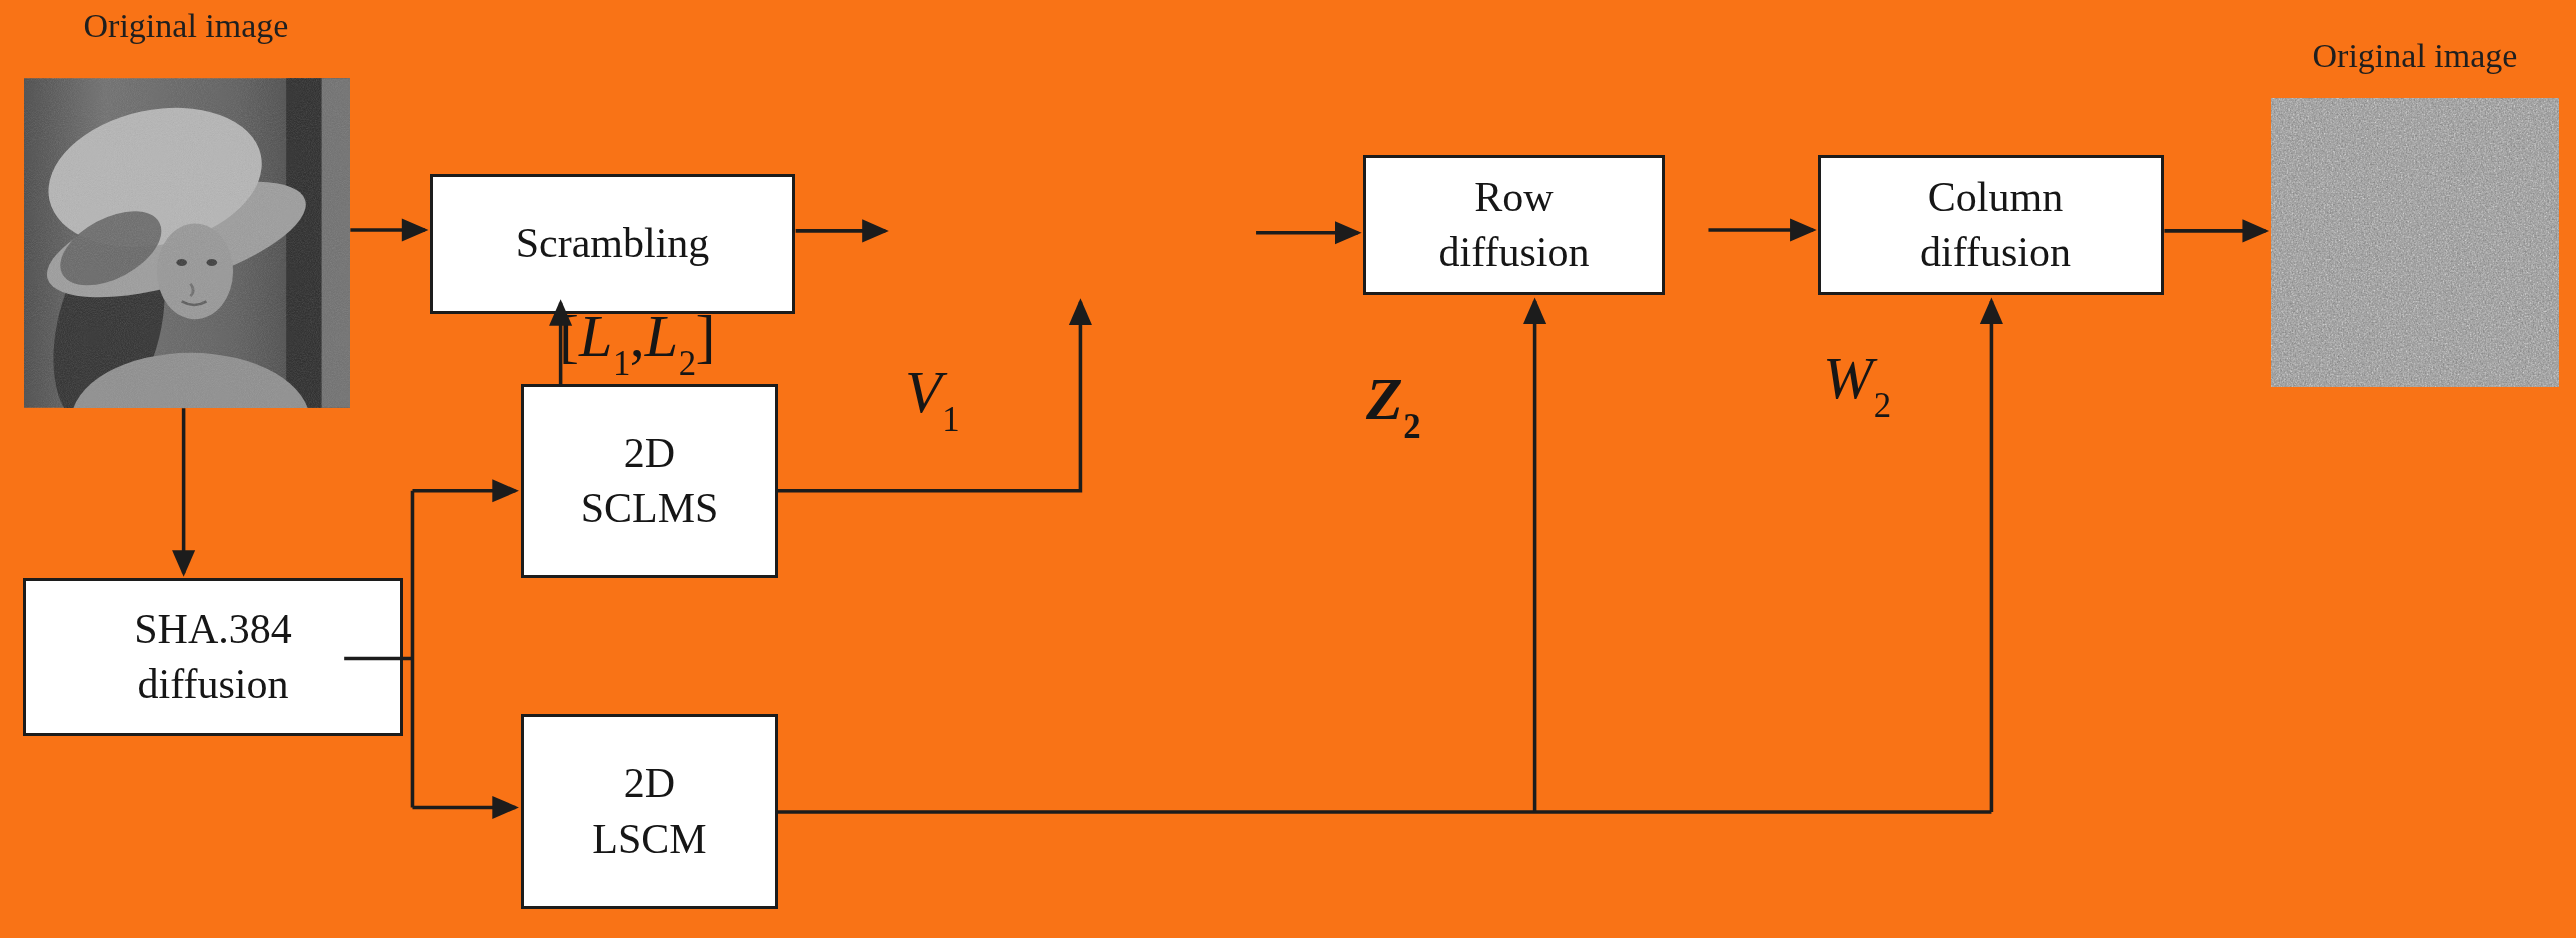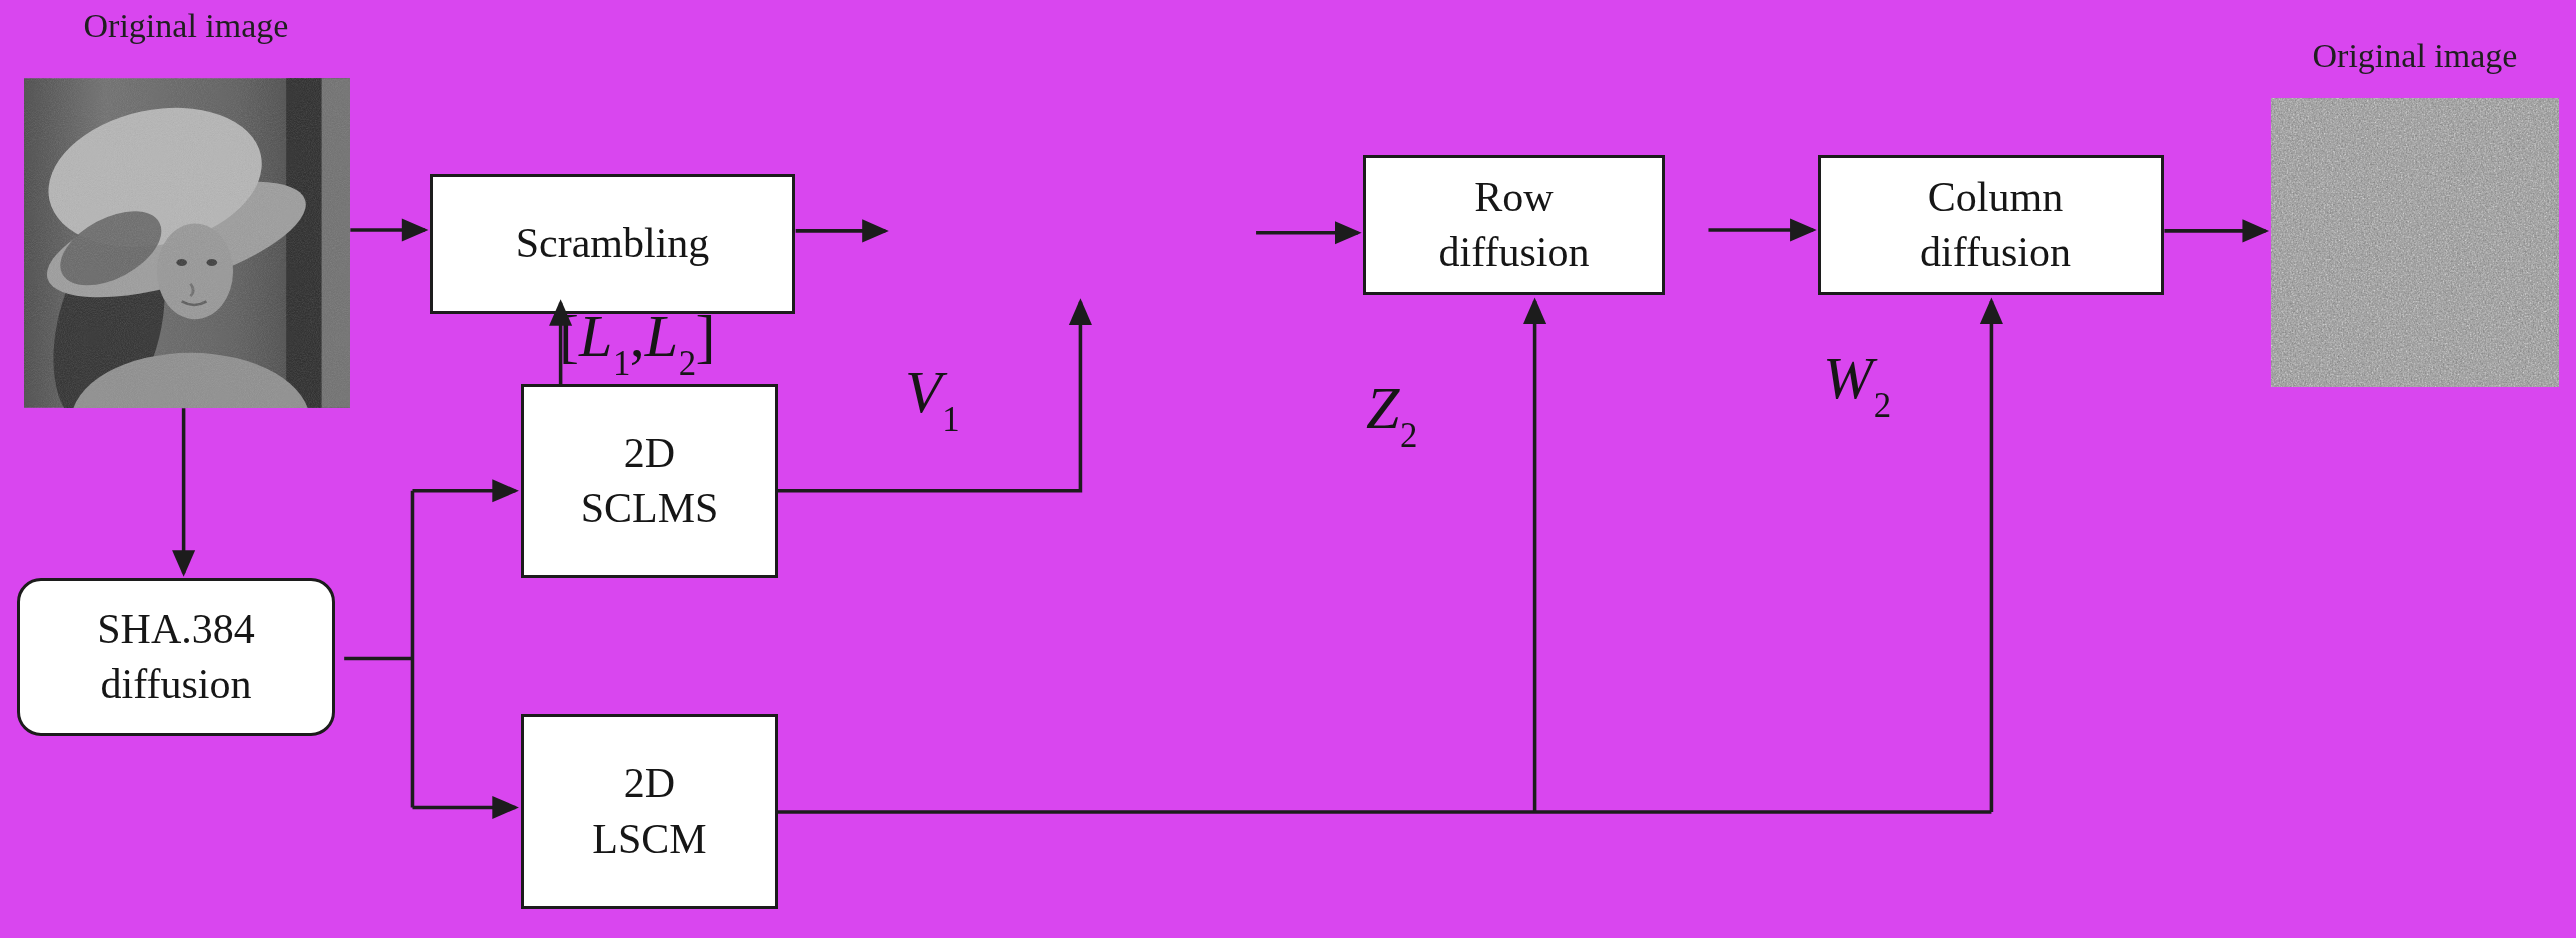--- a/index.html
+++ b/index.html
@@ -1,19 +1,19 @@
 <!DOCTYPE html>
 <html style="font-size:14px"><head>
 <meta charset="utf-8">
 <style>
   html,body{margin:0;padding:0;background:#ffffff;}
   #stage{
     position:relative;
     width:2576px;height:939px;
-    background:#d946ef;
+    background:#f97316;
     font-family:"Liberation Serif","DejaVu Serif",serif;
     color:#1a1a1a;
     overflow:hidden;
   }
   .caption{
     position:absolute;
     font-size:34px;
     color:#1f1f1f;
     text-align:center;
     white-space:nowrap;
@@ -121,21 +121,21 @@
   <div class="box" style="left:1363px;top:155px;width:302px;height:140px;">
     <span>Row</span>
     <span>diffusion</span>
   </div>
 
   <div class="box" style="left:1818px;top:155px;width:346px;height:140px;padding-left:9px;">
     <span>Column</span>
     <span>diffusion</span>
   </div>
 
-  <div class="box" style="left:17px;top:578px;width:318px;height:158px;border-radius:24px;">
+  <div class="box" style="left:23px;top:578px;width:380px;height:158px;">
     <span>SHA.384</span>
     <span>diffusion</span>
   </div>
 
   <div class="box" style="left:521px;top:384px;width:257px;height:194px;">
     <span>2D</span>
     <span>SCLMS</span>
   </div>
 
   <div class="box" style="left:521px;top:714px;width:257px;height:195px;">
@@ -144,21 +144,21 @@
   </div>
 
   <div class="mathlabel" style="left:559px;top:306px;text-align:left;">
     <span class="bracket">[</span><span>L</span><sub>1</sub><span class="bracket">,</span><span>L</span><sub>2</sub><span class="bracket">]</span>
   </div>
 
   <div class="mathlabel" style="left:905px;top:362px;width:164px;">
     <span>V</span><sub>1</sub>
   </div>
 
-  <div class="mathlabel" style="left:1366px;top:378px;width:160px;">
+  <div class="mathlabel" style="left:1366px;top:369px;width:160px;font-weight:bold;">
     <span>Z</span><sub>2</sub>
   </div>
 
   <div class="mathlabel" style="left:1823px;top:348px;width:160px;">
     <span>W</span><sub>2</sub>
   </div>
 
   <svg class="layer" width="2576" height="939" viewBox="0 0 2904 1058">
     <defs>
       <marker id="ah" markerUnits="userSpaceOnUse" markerWidth="34" markerHeight="30" refX="28" refY="15" orient="auto">

